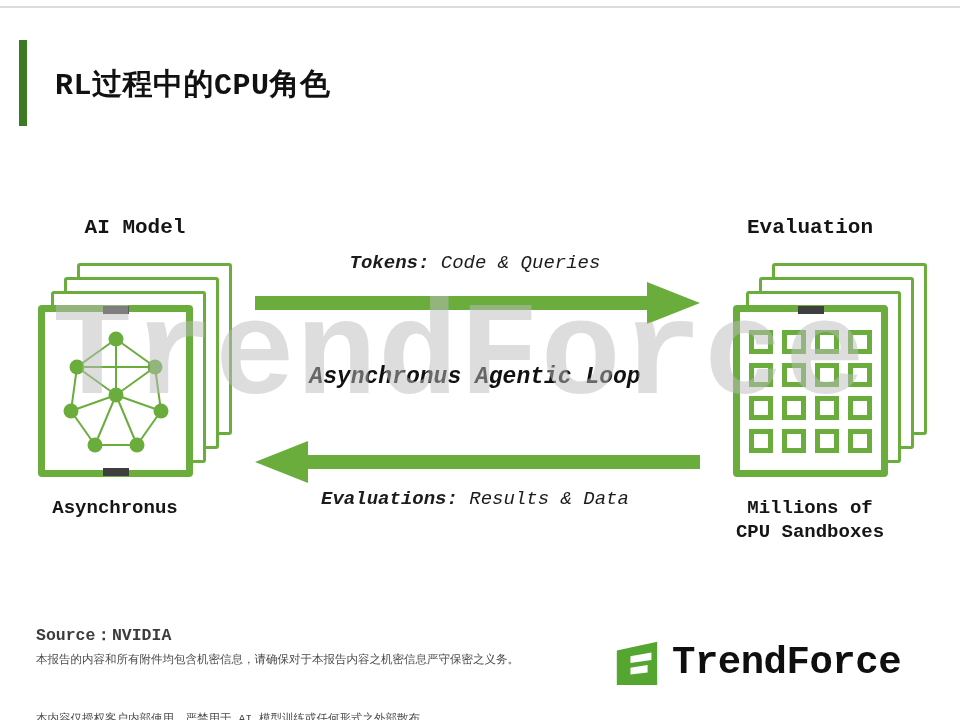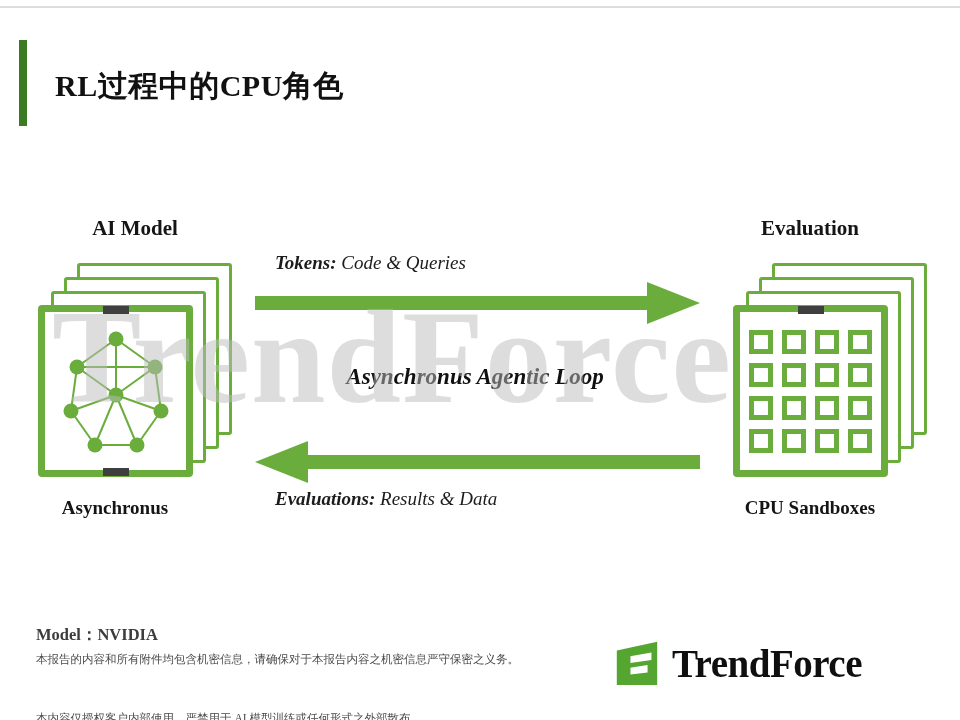--- a/index.html
+++ b/index.html
@@ -1,17 +1,17 @@
 <!DOCTYPE html>
 <html><head>
 <meta charset="utf-8">
 <style>
   html,body{margin:0;padding:0;background:#fff;}
   .slide{position:relative;width:960px;height:720px;background:#ffffff;overflow:hidden;
-         font-family:Liberation Serif, serif;color:#1a1a1a;}
+         font-family:Liberation Mono, monospace;color:#1a1a1a;}
   .top-rule{position:absolute;left:0;top:6px;width:960px;height:2px;background:#dcdcdc;}
   .accent-bar{position:absolute;left:19px;top:40px;width:8px;height:86px;background:#3d7b22;}
   .title{position:absolute;left:55px;top:68px;margin:0;font-size:30px;line-height:36px;
          font-weight:800;color:#111;letter-spacing:0.5px;}
 
   .diagram{position:absolute;left:0;top:190px;width:960px;height:380px;}
 
   .heading{position:absolute;font-size:21px;font-weight:800;text-align:center;color:#151515;}
   .left-heading{left:35px;top:26px;width:200px;text-align:center;}
   .right-heading{left:710px;top:26px;width:200px;}
@@ -35,21 +35,21 @@
   .cpu-cell{border:5px solid #6aad3d;background:#fff;box-sizing:border-box;}
 
   .caption{position:absolute;font-size:19px;font-weight:800;text-align:center;line-height:24px;color:#151515;}
   .left-caption{left:15px;top:306px;width:200px;}
   .right-caption{left:710px;top:306px;width:200px;}
 
   .arrow{position:absolute;width:445px;height:44px;}
   .arrow-top{left:255px;top:91px;}
   .arrow-bottom{left:255px;top:250px;}
 
-  .flow-label{position:absolute;left:275px;width:400px;font-size:19px;
+  .flow-label{position:absolute;left:275px;width:400px;text-align:center;font-size:19px;
               font-style:italic;color:#1c1c1c;}
   .label-top{top:62px;}
   .label-bottom{top:298px;}
   .flow-label .b{font-weight:800;}
   .label-center{position:absolute;left:240px;top:174px;width:470px;text-align:center;
                 font-size:23px;font-weight:800;font-style:italic;color:#111;}
 
   .watermark{position:absolute;left:52px;top:100px;width:900px;font-size:134px;line-height:1;
              font-weight:700;color:#bdbdbd;opacity:0.5;letter-spacing:1px;z-index:10;
              pointer-events:none;white-space:nowrap;}
@@ -138,20 +138,21 @@
           <div class="cpu-cell"></div>
           <div class="cpu-cell"></div>
         </div>
       </div>
     </div>
 
     <div class="caption left-caption">
       <div>Asynchronus</div>
     </div>
     <div class="caption right-caption">
+      <div>Millions of</div>
       <div>CPU Sandboxes</div>
     </div>
 
     <div class="flow-label label-top"><span class="b">Tokens:</span><span> Code &amp; Queries</span></div>
 
     <div class="arrow arrow-top">
       <svg width="445" height="44" viewBox="0 0 445 44">
         <rect x="0" y="15" width="394" height="14" fill="#6aad3d"></rect>
         <polygon points="392,1 445,22 392,43" fill="#6aad3d"></polygon>
       </svg>
@@ -164,21 +165,21 @@
         <polygon points="53,1 0,22 53,43" fill="#6aad3d"></polygon>
         <rect x="51" y="15" width="394" height="14" fill="#6aad3d"></rect>
       </svg>
     </div>
 
     <div class="flow-label label-bottom"><span class="b">Evaluations:</span><span> Results &amp; Data</span></div>
 
     <div class="watermark">TrendForce</div>
   </div>
 
-  <div class="source">Model：NVIDIA</div>
+  <div class="source">Source：NVIDIA</div>
   <div class="disc disc1">本报告的内容和所有附件均包含机密信息，请确保对于本报告内容之机密信息严守保密之义务。</div>
   <div class="disc disc2">本内容仅授权客户内部使用，严禁用于 AI 模型训练或任何形式之外部散布。</div>
 
   <div class="logo">
     <svg width="50" height="50" viewBox="0 0 52 52">
       <polygon points="5,13 47,4 47,49 5,49" fill="#55a630"></polygon>
       <polygon points="19,19 41,15 41,23 19,26" fill="#ffffff"></polygon>
       <polygon points="19,31 37,28 37,36 19,38" fill="#ffffff"></polygon>
       <polygon points="13,13 19,12 19,49 13,49" fill="#55a630"></polygon>
     </svg>

